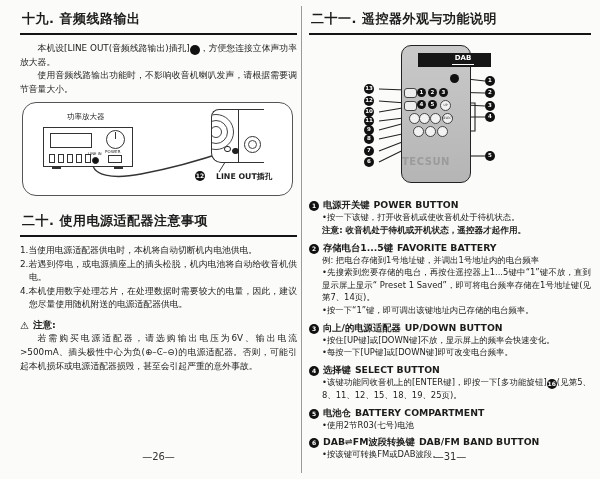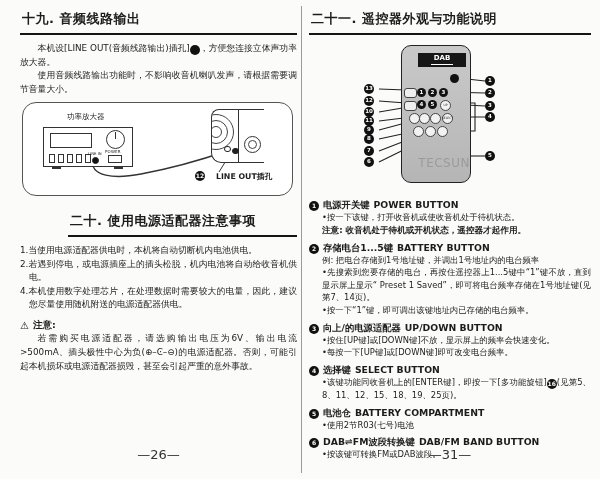--- a/index.html
+++ b/index.html
@@ -46,38 +46,38 @@
   .spk{position:absolute;border:1px solid #444;border-radius:50%;}
   .radio-vline{position:absolute;left:26px;top:0;width:1px;height:52px;background:#333;}
   .radio-jack{position:absolute;width:4.5px;height:4.5px;border:1px solid #222;border-radius:50%;background:#fff;}
   .radio-knob{position:absolute;left:32px;top:26px;width:15px;height:15px;border:1.3px solid #333;border-radius:50%;}
   .radio-knob i{position:absolute;left:3px;top:3px;width:7px;height:7px;border:1px solid #444;border-radius:50%;}
   .jack-callout{position:absolute;left:172px;top:68px;display:flex;align-items:center;gap:11px;font-size:7.8px;font-weight:bold;}
   
   .list-item{font-size:8.8px;line-height:1.5;padding-left:9px;text-indent:-9px;text-align:justify;margin-top:1px;}
   .notice-head{font-size:9.5px;font-weight:bold;margin-top:8px;display:flex;align-items:center;gap:4px;}
   .warn{font-size:10px;}
-  .page-num{position:absolute;left:0;right:0;bottom:10px;text-align:center;font-size:13px;color:#333;}
+  .page-num{position:absolute;left:0;right:0;bottom:10px;text-align:center;font-size:10px;color:#333;}
   
   .remote-fig{position:relative;width:282px;height:142px;margin-top:10px;}
   .remote-fig svg{position:absolute;left:0;top:0;}
   .remote-body{
     position:absolute;left:92px;top:0;width:68px;height:136px;
     border:1.5px solid #222;border-radius:10px;
     background:linear-gradient(180deg,#c9c9c9,#b5b5b5);
   }
-  .logo-band{position:absolute;left:16px;top:7px;width:48px;height:14px;background:#161616;color:#fff;
-    display:flex;flex-direction:column;align-items:center;justify-content:center;}
+  .logo-band{position:absolute;left:16px;top:7px;width:56px;height:14px;background:#161616;color:#fff;
+    display:flex;flex-direction:column;align-items:center;justify-content:center;padding-left:17px;}
   .logo-band span{font-size:7px;font-weight:bold;line-height:1;}
   .logo-band i{display:block;width:22px;height:1px;background:#fff;margin-top:1.5px;}
   .rkey{position:absolute;width:9px;height:9px;border-radius:50%;display:flex;align-items:center;justify-content:center;line-height:1;}
   .rkey.black{background:#111;color:#fff;font-size:5.5px;font-weight:bold;}
   .rkey.white{background:#f2f2f2;border:.8px solid #444;color:#222;font-size:3px;}
   .side-key{position:absolute;width:11px;height:8px;border:.8px solid #444;border-radius:3px;background:#eee;}
-  .tecsun{position:absolute;left:0;right:0;top:110px;text-align:right;font-size:12px;font-weight:normal;color:#9b9b9b;letter-spacing:.5px;}
+  .tecsun{position:absolute;left:0;right:0;top:110px;text-align:left;font-size:10px;font-weight:bold;color:#9b9b9b;letter-spacing:.5px;}
   .fig-co{position:absolute;width:10px;height:10px;border-radius:50%;background:#111;color:#fff;
     display:flex;align-items:center;justify-content:center;font-size:5.5px;font-weight:bold;line-height:1;}
   
   .fn-item{margin-top:5px;}
   .fn-head{display:flex;align-items:flex-end;gap:4px;font-size:9.3px;font-weight:bold;line-height:1.3;}
   .fn-line{font-size:8.4px;line-height:1.5;padding-left:13px;text-align:justify;}
   .fn-note{font-weight:bold;font-size:8.6px;}
 </style>
 </head>
 <body>
@@ -125,21 +125,21 @@
       <div class="radio-knob">
           <i></i>
         </div>
     </div>
     <div class="jack-callout">
       <span class="co">12</span>
       <span>LINE OUT插孔</span>
     </div>
   </div>
 
-  <div class="sec-title" style="margin-top:14px;margin-left:48px;">二十. 使用电源适配器注意事项</div>
+  <div class="sec-title" style="margin-top:14px;">二十. 使用电源适配器注意事项</div>
 
   <div class="list-item">1.当使用电源适配器供电时，本机将自动切断机内电池供电。</div>
   <div class="list-item">2.若遇到停电，或电源插座上的插头松脱，机内电池将自动给收音机供电。</div>
   <div class="list-item">4.本机使用数字处理芯片，在处理数据时需要较大的电量，因此，建议您尽量使用随机附送的电源适配器供电。</div>
 
   <div class="notice-head">
     <span class="warn">⚠</span>
     <span>注意:</span>
   </div>
   <div class="body-text indent">若需购买电源适配器，请选购输出电压为6V、输出电流&gt;500mA、插头极性中心为负(⊕–Ͼ–⊖)的电源适配器。否则，可能引起本机损坏或电源适配器损毁，甚至会引起严重的意外事故。</div>
@@ -217,21 +217,21 @@
           <span>POWER BUTTON</span>
         </div>
       <div class="fn-line">•按一下该键，打开收音机或使收音机处于待机状态。</div>
       <div class="fn-line fn-note">注意: 收音机处于待机或开机状态，遥控器才起作用。</div>
     </div>
 
     <div class="fn-item">
       <div class="fn-head">
           <span class="co">2</span>
           <span>存储电台1...5键</span>
-          <span>BATTERY BUTTON</span>
+          <span>FAVORITE BATTERY</span>
         </div>
       <div class="fn-line">例: 把电台存储到1号地址键，并调出1号地址内的电台频率</div>
       <div class="fn-line">•先搜索到您要存储的电台，再按住遥控器上1...5键中“1”键不放，直到显示屏上显示“ Preset 1 Saved”，即可将电台频率存储在1号地址键(见第7、14页)。</div>
       <div class="fn-line">•按一下“1”键，即可调出该键地址内已存储的电台频率。</div>
     </div>
 
     <div class="fn-item">
       <div class="fn-head">
           <span class="co">3</span>
           <span>向上/的电源适配器</span>

